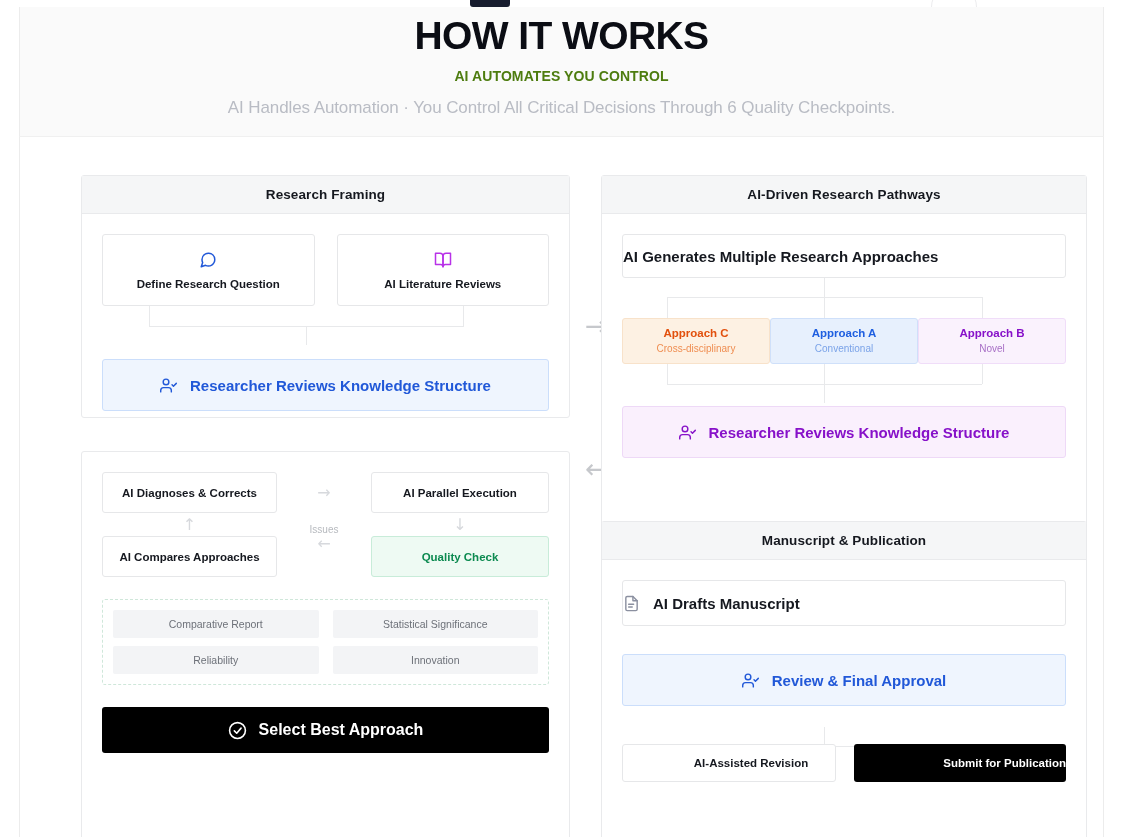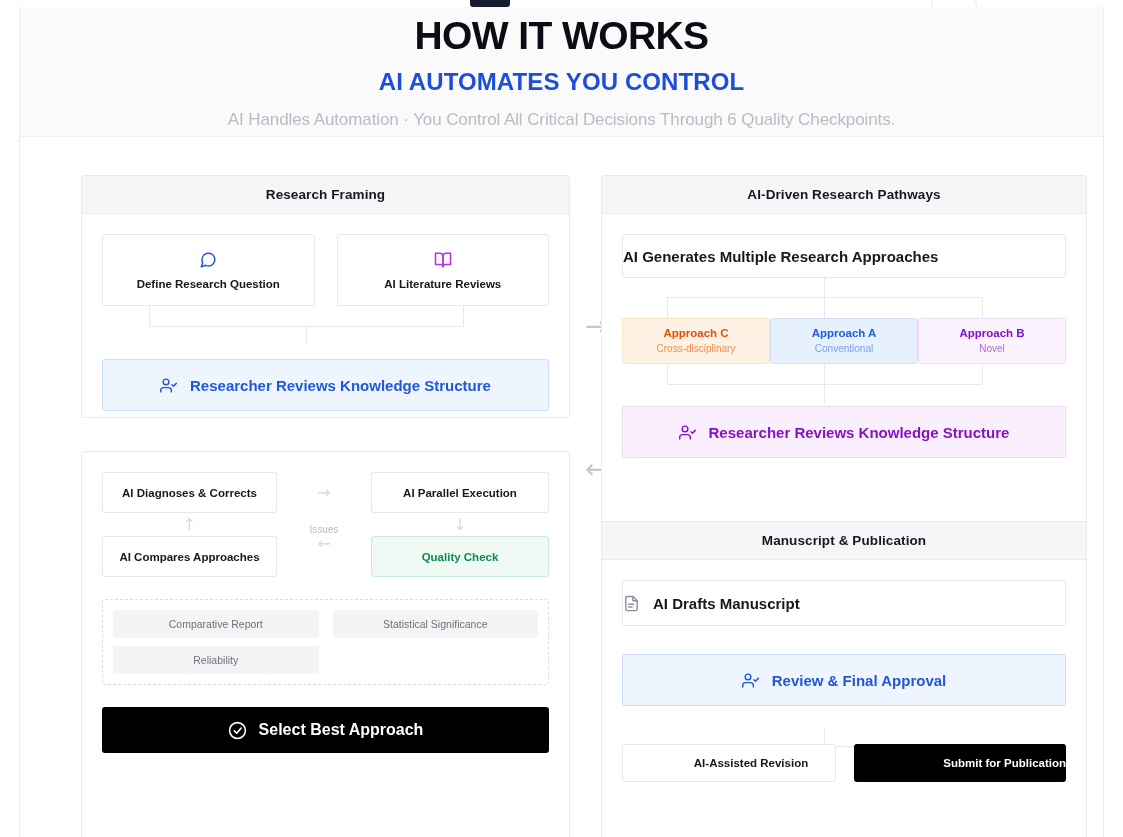--- a/index.html
+++ b/index.html
@@ -58,23 +58,23 @@
     padding-top: 6px;
   }
   .title {
     font-size: 39px;
     font-weight: bold;
     letter-spacing: -0.6px;
     color: #0b0d14;
     line-height: 1.18;
   }
   .subtitle {
-    font-size: 24px;
-    font-weight: bold;
-    color: #1d4ed8;
+    font-size: 14px;
+    font-weight: bold;
+    color: #4d7c0f;
     letter-spacing: 0.1px;
     margin-top: 9px;
   }
   .tagline {
     font-size: 17px;
     color: #b9bcc4;
     margin-top: 14px;
     letter-spacing: -0.1px;
   }
 
@@ -410,20 +410,21 @@
           <div class="mini-arrow" style="grid-column:2; grid-row:3; align-self:start;">←</div>
           <div class="eval-box green" style="grid-column:3; grid-row:3;">
             <span>Quality Check</span>
           </div>
         </div>
 
         <div class="metrics">
           <div class="metric">Comparative Report</div>
           <div class="metric">Statistical Significance</div>
           <div class="metric">Reliability</div>
+          <div class="metric">Innovation</div>
         </div>
 
         <div class="btn-black" id="btn-select">
           <span>
             <svg width="19" height="19" viewBox="0 0 24 24" fill="none" stroke="#ffffff" stroke-width="2" stroke-linecap="round" stroke-linejoin="round">
               <circle cx="12" cy="12" r="10"></circle>
               <polyline points="8 12.5 11 15.5 16.5 9"></polyline>
             </svg>
           </span>
           <span>Select Best Approach</span>

